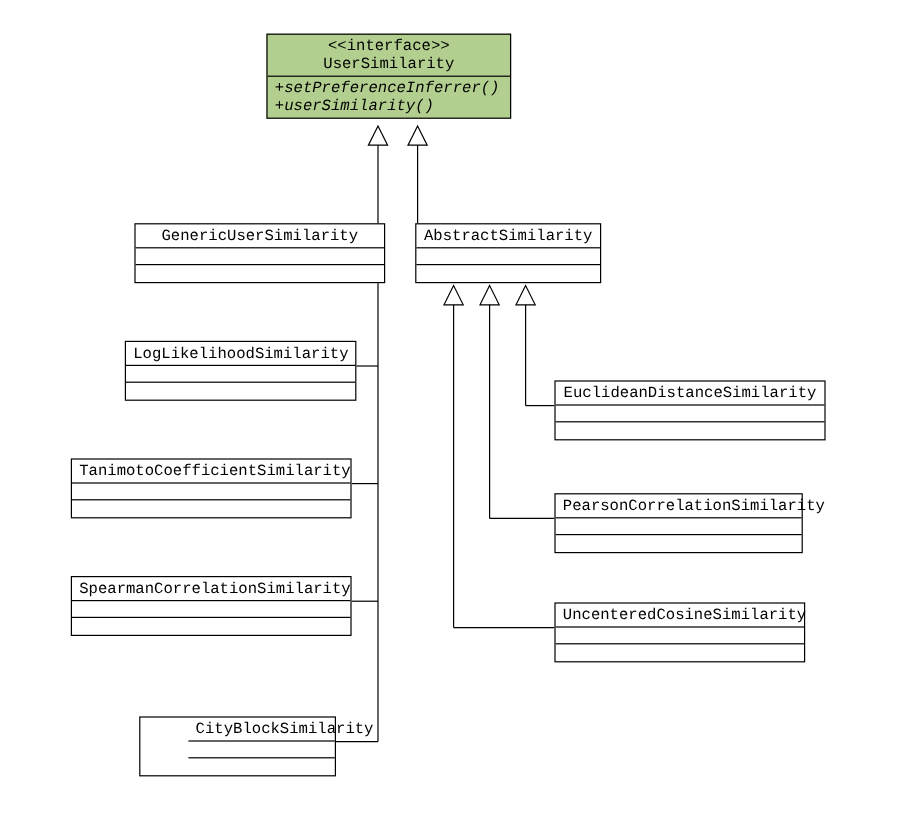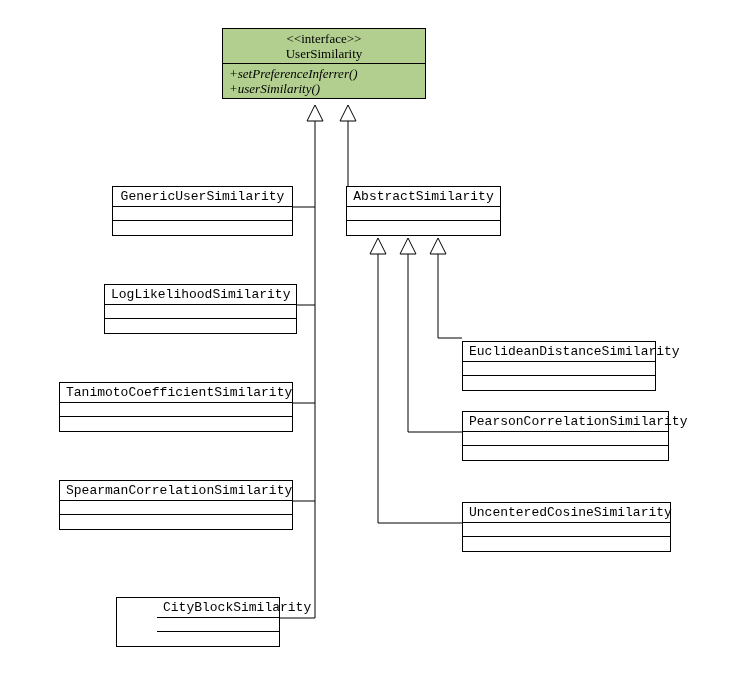--- a/index.html
+++ b/index.html
@@ -82,32 +82,32 @@
   <line x1="378" y1="254" x2="378" y2="523" stroke="#000" stroke-width="1"></line>
   <line x1="378" y1="523" x2="462" y2="523" stroke="#000" stroke-width="1"></line>
 
   <line x1="408" y1="254" x2="408" y2="432" stroke="#000" stroke-width="1"></line>
   <line x1="408" y1="432" x2="462" y2="432" stroke="#000" stroke-width="1"></line>
 
   <line x1="438" y1="254" x2="438" y2="338" stroke="#000" stroke-width="1"></line>
   <line x1="438" y1="338" x2="462" y2="338" stroke="#000" stroke-width="1"></line>
 </svg>
 
-<div class="class-box interface" style="left:222px; top:28px; width:204px;font-family:Liberation Serif, serif;">
+<div class="class-box interface" style="left:222px; top:28px; width:204px;">
   <div class="section name-section">
     <div class="stereotype">&lt;&lt;interface&gt;&gt;</div>
     <div>UserSimilarity</div>
   </div>
   <div class="section method">
     <div>+setPreferenceInferrer()</div>
     <div>+userSimilarity()</div>
   </div>
 </div>
 
-<div class="class-box" style="left:112px; top:186px; width:181px;">
+<div class="class-box" style="left:112px; top:186px; width:209px;">
   <div class="section name-section">GenericUserSimilarity</div>
   <div class="section"></div>
   <div class="section"></div>
 </div>
 
 <div class="class-box" style="left:104px; top:284px; width:193px;">
   <div class="section name-section">LogLikelihoodSimilarity</div>
   <div class="section"></div>
   <div class="section"></div>
 </div>
@@ -129,21 +129,21 @@
   <div class="section"></div>
   <div class="section"></div>
 </div>
 
 <div class="class-box" style="left:346px; top:186px; width:155px;">
   <div class="section name-section">AbstractSimilarity</div>
   <div class="section"></div>
   <div class="section"></div>
 </div>
 
-<div class="class-box" style="left:462px; top:317px; width:194px;margin-top:24px;">
+<div class="class-box" style="left:462px; top:317px; width:226px;">
   <div class="section name-section">EuclideanDistanceSimilarity</div>
   <div class="section"></div>
   <div class="section"></div>
 </div>
 
 <div class="class-box" style="left:462px; top:411px; width:207px;">
   <div class="section name-section">PearsonCorrelationSimilarity</div>
   <div class="section"></div>
   <div class="section"></div>
 </div>

